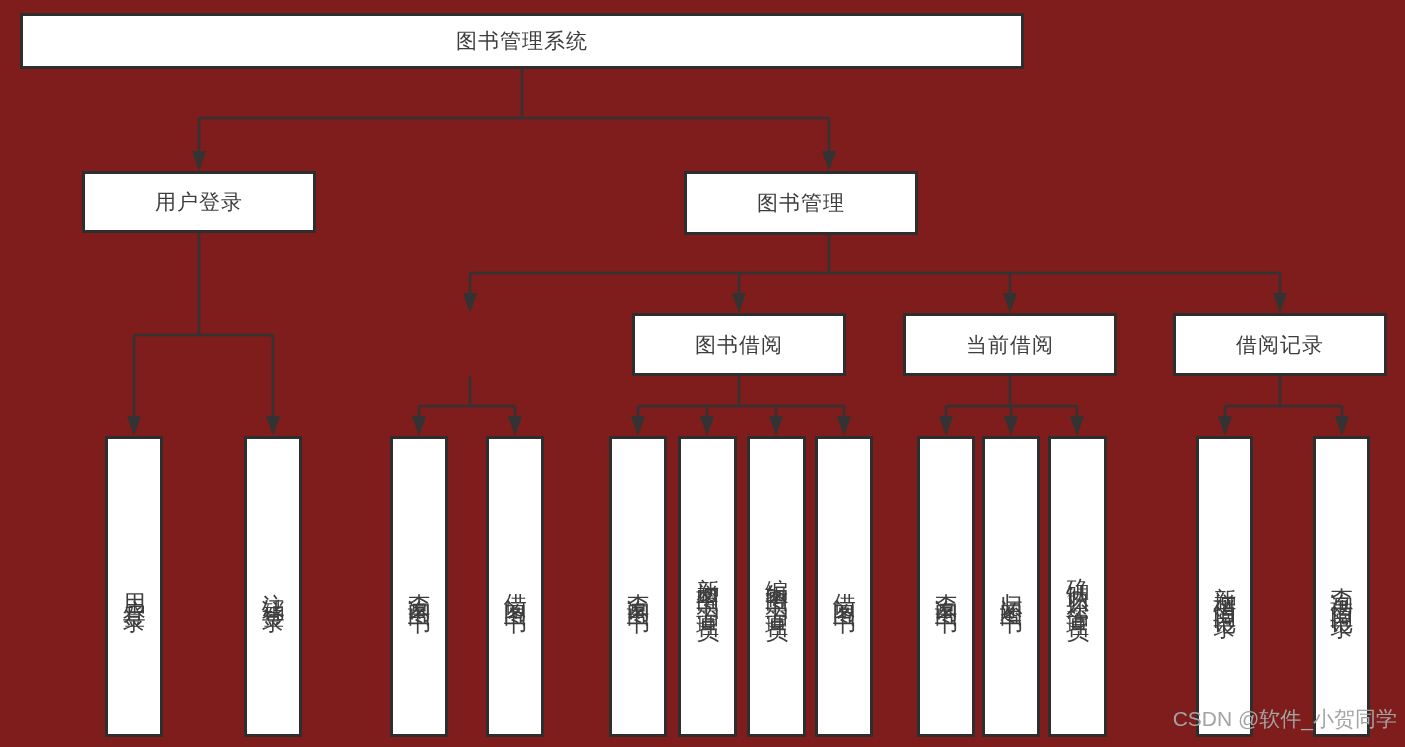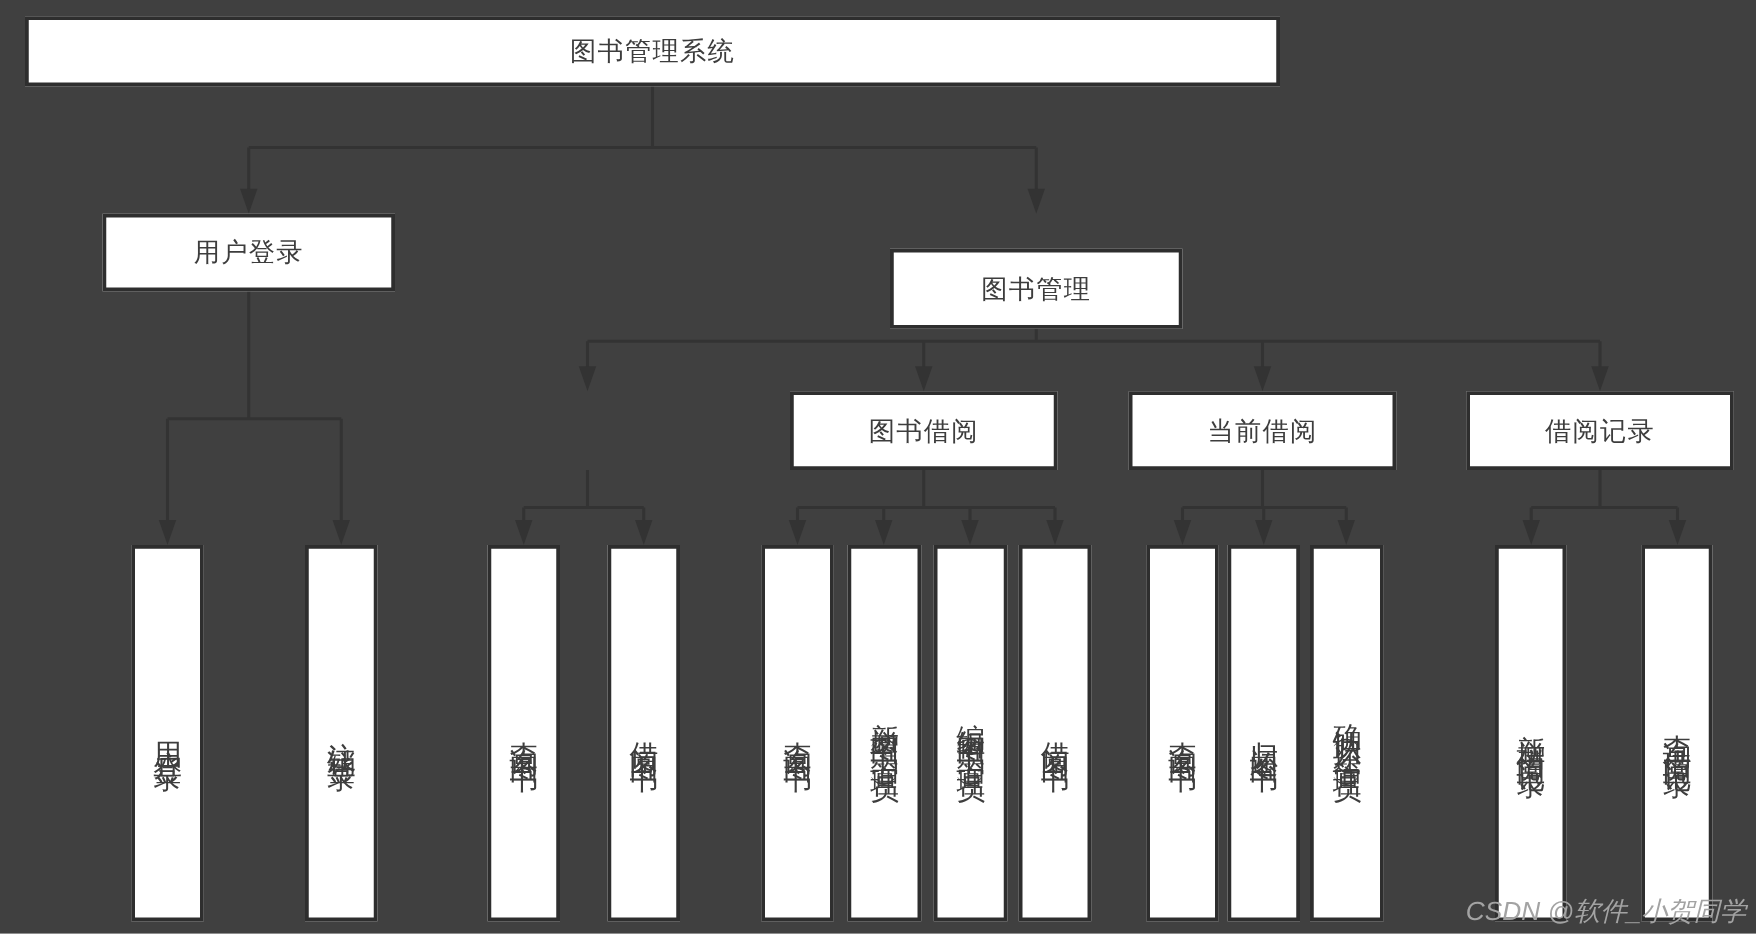--- a/index.html
+++ b/index.html
@@ -1,20 +1,20 @@
 <!DOCTYPE html>
 <html lang="zh"><head>
 <meta charset="utf-8">
 <style>
   html, body { margin: 0; padding: 0; background: #ffffff; }
   .stage {
     position: relative;
     width: 1405px;
     height: 747px;
-    background: #404040;
+    background: #7f1d1d;
     overflow: hidden;
     font-family: "Liberation Sans", sans-serif;
   }
   .connectors {
     position: absolute;
     left: 0; top: 0;
     width: 1405px; height: 747px;
   }
   .node {
     position: absolute;
@@ -31,26 +31,25 @@
     writing-mode: vertical-rl;
     text-orientation: mixed;
     font-size: 23px;
     letter-spacing: 6px;
     color: #3d3d3d;
     line-height: 1.1;
   }
   .watermark {
     position: absolute;
     right: 8px;
-    bottom: 4px;
+    bottom: 14px;
     font-size: 21px;
     color: #a3a3a3;
     z-index: 5;
     white-space: nowrap;
-    font-style: italic;
   }
 </style>
 </head>
 <body>
 
 <div class="stage">
 
   <svg class="connectors" viewBox="0 0 1405 747" xmlns="http://www.w3.org/2000/svg">
     <path fill="none" stroke="#333333" stroke-width="2.5" d="
       M522,69 V118
@@ -97,21 +96,21 @@
     </g>
   </svg>
 
   <div class="node hnode" style="left:20px; top:13px; width:1004px; height:56px;">
     <span>图书管理系统</span>
   </div>
 
   <div class="node hnode" style="left:82px; top:171px; width:234px; height:62px;">
     <span>用户登录</span>
   </div>
-  <div class="node hnode" style="left:712px; top:171px; width:234px; height:64px;margin-top:28px;">
+  <div class="node hnode" style="left:684px; top:171px; width:234px; height:64px;">
     <span>图书管理</span>
   </div>
 
   <div class="node hnode" style="left:632px; top:313px; width:214px; height:63px;text-align:center;">
     <span>图书借阅</span>
   </div>
   <div class="node hnode" style="left:903px; top:313px; width:214px; height:63px;">
     <span>当前借阅</span>
   </div>
   <div class="node hnode" style="left:1173px; top:313px; width:214px; height:63px;text-align:right;">

